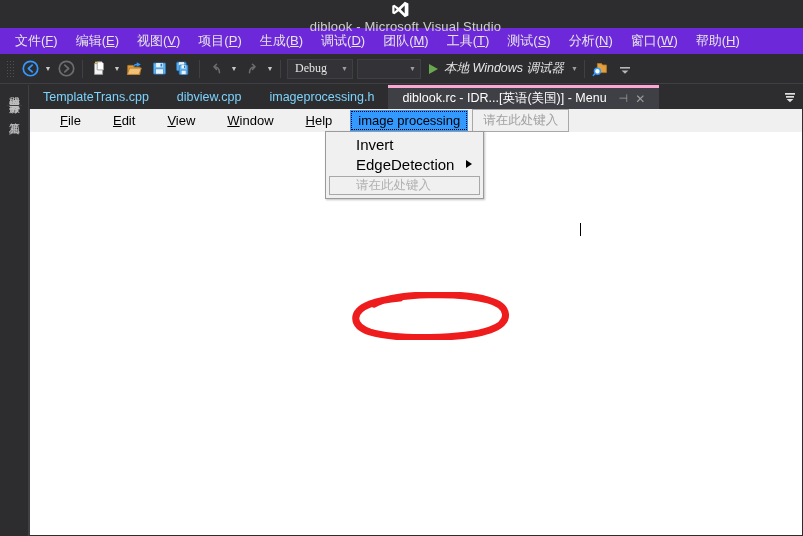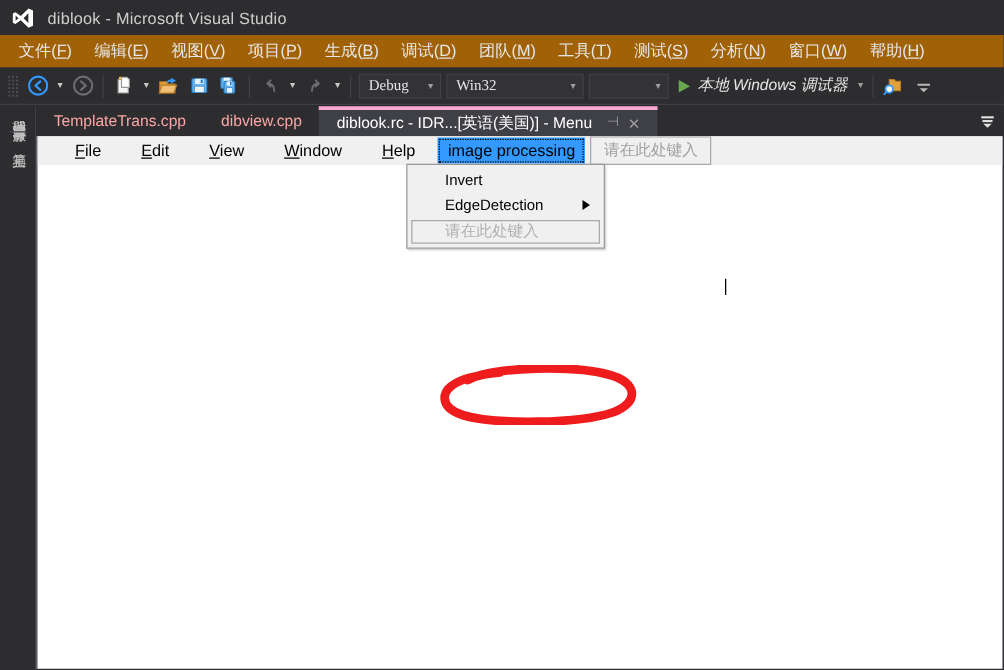--- a/index.html
+++ b/index.html
@@ -16,38 +16,39 @@
     color: #f1f1f1;
   }
 
   
   #titlebar {
     height: 28px;
     display: flex;
     align-items: center;
     background: #2d2d30;
     padding-left: 8px;
+    flex-direction: column;
   }
   #vs-logo {
     width: 20px; height: 20px;
     display: flex; align-items: center; justify-content: center;
     margin-right: 10px;
   }
   #title-text {
     font-size: 13px;
     color: #cfcfcf;
     letter-spacing: .2px;
   }
 
   
   #mainmenu {
     height: 26px;
     display: flex;
     align-items: center;
-    background: #a16207;
+    background: #6d28d9;
     padding-left: 6px;
   }
   .mm-item {
     font-size: 13px;
     color: #e6e6e6;
     padding: 2px 9px;
     white-space: nowrap;
     cursor: default;
   }
   .mm-item u { text-decoration: underline; }
@@ -148,21 +149,21 @@
     width: 774px; height: 24px;
     background: #2d2d30;
     display: flex;
     align-items: stretch;
   }
   .doc-tab {
     display: flex;
     align-items: center;
     padding: 0 14px;
     font-size: 12.5px;
-    color: #fca5a5;
+    color: #7dd3fc;
     cursor: default;
     white-space: nowrap;
   }
   .doc-tab.active {
     background: #3f3f46;
     color: #ffffff;
     border-top: 3px solid #f9a8d4;
   }
   .tab-pin {
     margin-left: 12px;
@@ -234,21 +235,21 @@
     background: #f0f0f0;
     border: 1px solid #9a9a9a;
     box-shadow: 1px 1px 2px rgba(0,0,0,.25);
     padding: 2px 1px 3px 1px;
   }
   .dd-item {
     position: relative;
     height: 20px;
     display: flex;
     align-items: center;
-    font-size: 12px;
+    font-size: 15px;
     color: #000000;
     padding-left: 29px;
     cursor: default;
     white-space: nowrap;
   }
   .dd-sub-arrow {
     position: absolute;
     right: 10px;
     width: 0; height: 0;
     border-left: 6px solid #000;
@@ -383,24 +384,20 @@
     </div>
     <div class="tb-arrow">▼</div>
 
     <div class="tb-sep"></div>
 
     <div class="tb-combo" style="min-width:66px">
       <span>Debug</span>
       <span class="cb-caret">▼</span>
     </div>
 
-    <div class="tb-combo" style="min-width:110px">
-      <span>Win32</span>
-      <span class="cb-caret">▼</span>
-    </div>
 
     <div class="tb-combo" style="min-width:64px">
       <span></span>
       <span class="cb-caret">▼</span>
     </div>
 
     <div class="tb-run">
       <div class="play-tri"></div>
       <span>本地 Windows 调试器</span>
       <span class="cb-caret" style="font-size:7px;color:#9d9d9d;margin-left:7px">▼</span>
@@ -428,20 +425,23 @@
     <div class="dock-sep"></div>
     <div class="dock-tab">工具箱</div>
   </div>
 
   <div id="tabstrip">
     <div class="doc-tab">
       <span>TemplateTrans.cpp</span>
     </div>
     <div class="doc-tab">
       <span>dibview.cpp</span>
+    </div>
+    <div class="doc-tab">
+      <span>imageprocessing.h</span>
     </div>
     <div class="doc-tab active">
       <span>diblook.rc - IDR...[英语(美国)] - Menu</span>
       <span class="tab-pin">⊣</span>
       <span class="tab-close">✕</span>
     </div>
     <div id="tab-overflow">
       <svg width="14" height="14" viewBox="0 0 14 14">
         <rect x="2" y="3" width="10" height="1.7" fill="#e0e0e0"></rect>
         <rect x="3" y="6" width="8" height="1.7" fill="#e0e0e0"></rect>

